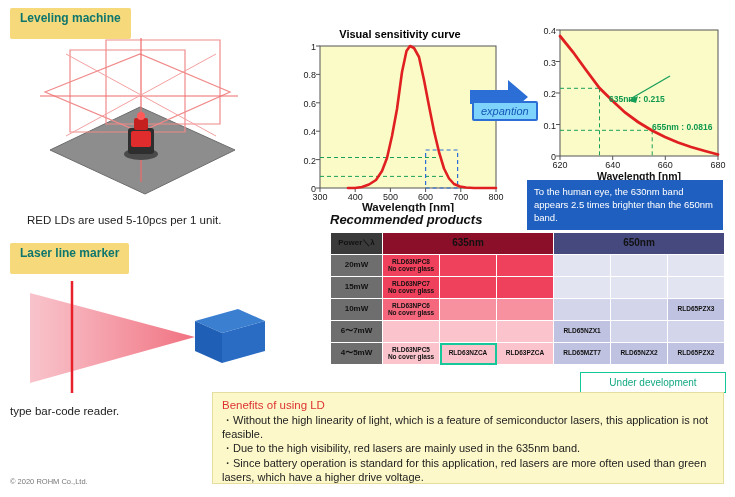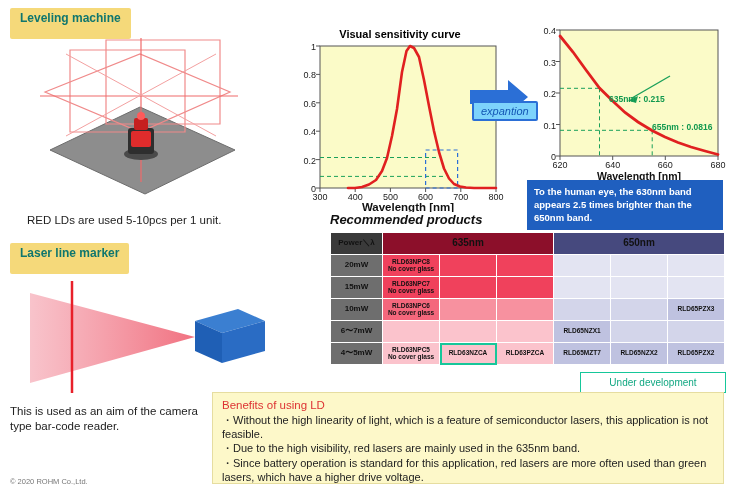--- a/index.html
+++ b/index.html
@@ -49,21 +49,20 @@
 
   
   #human-eye-note{
     left:527px;top:180px;width:196px;
     background:#1f5fbf;
     color:#fff;
     font-size:9.5px;
     line-height:1.35;
     padding:6px 7px;
     box-sizing:border-box;
-    font-weight:bold;
   }
 
   
   #recommended-title{
     left:330px;top:212px;
     font-size:13px;font-weight:bold;font-style:italic;color:#111;
   }
   table#products-table{
     position:absolute;left:330px;top:232px;
     border-collapse:collapse;
@@ -171,21 +170,20 @@
 
     <line x1="62" y1="6" x2="62" y2="118" stroke="#e8202a" stroke-width="2.5"></line>
 
     <polygon points="185,46 228,34 255,46 212,58" fill="#3b7fd1"></polygon>
     <polygon points="185,46 212,58 212,88 185,76" fill="#1f5fb5"></polygon>
     <polygon points="212,58 255,46 255,76 212,88" fill="#2a6cc4"></polygon>
   </svg>
 </div>
 
 <div class="abs" style="left:10px;top:404px;width:200px;">
-  <div class="cap-line">This is used as an aim of the camera</div>
   <div class="cap-line">type bar-code reader.</div>
 </div>
 
 <div class="abs" id="copyright">©  2020 ROHM Co.,Ltd.</div>
 
 <div class="abs" style="left:272px;top:10px;margin-top:14px;">
   <svg width="242" height="188" viewBox="0 0 242 188">
 
     <text x="128" y="14" class="chart-title" text-anchor="middle" font-size="11" font-weight="bold" font-family="Liberation Sans, sans-serif">Visual sensitivity curve</text>
 

